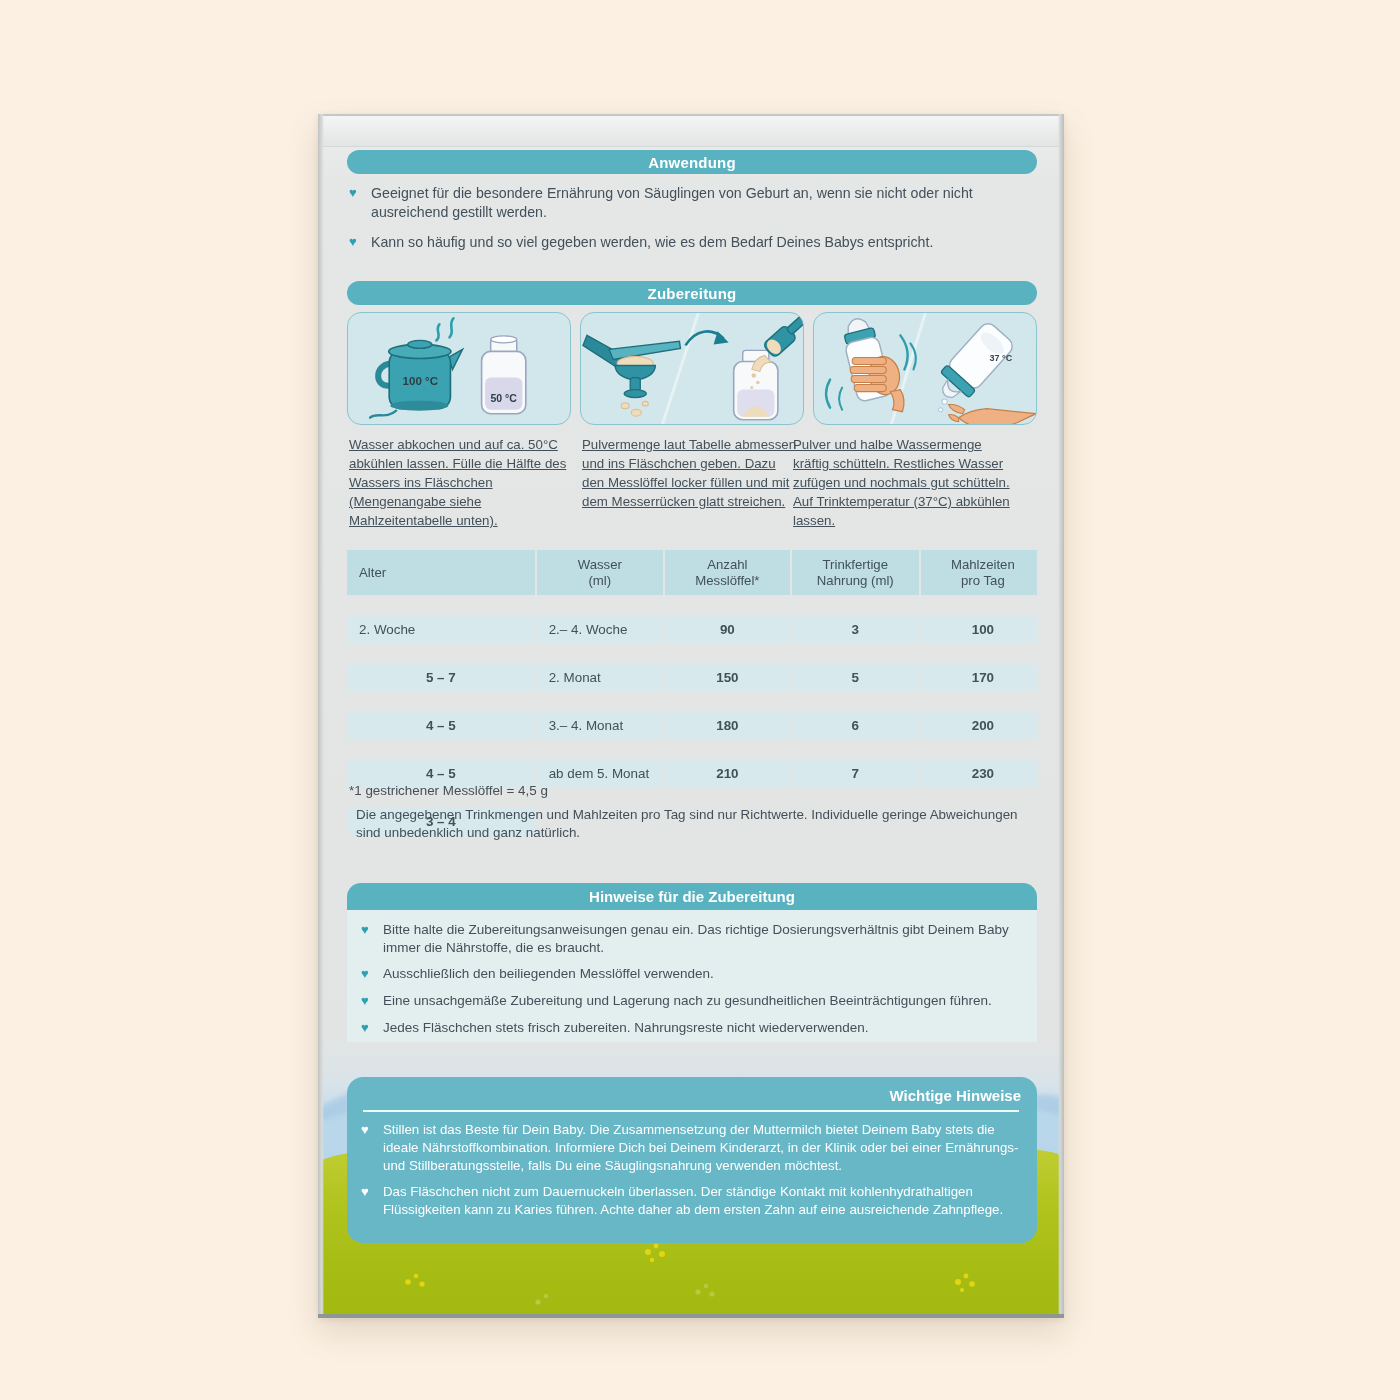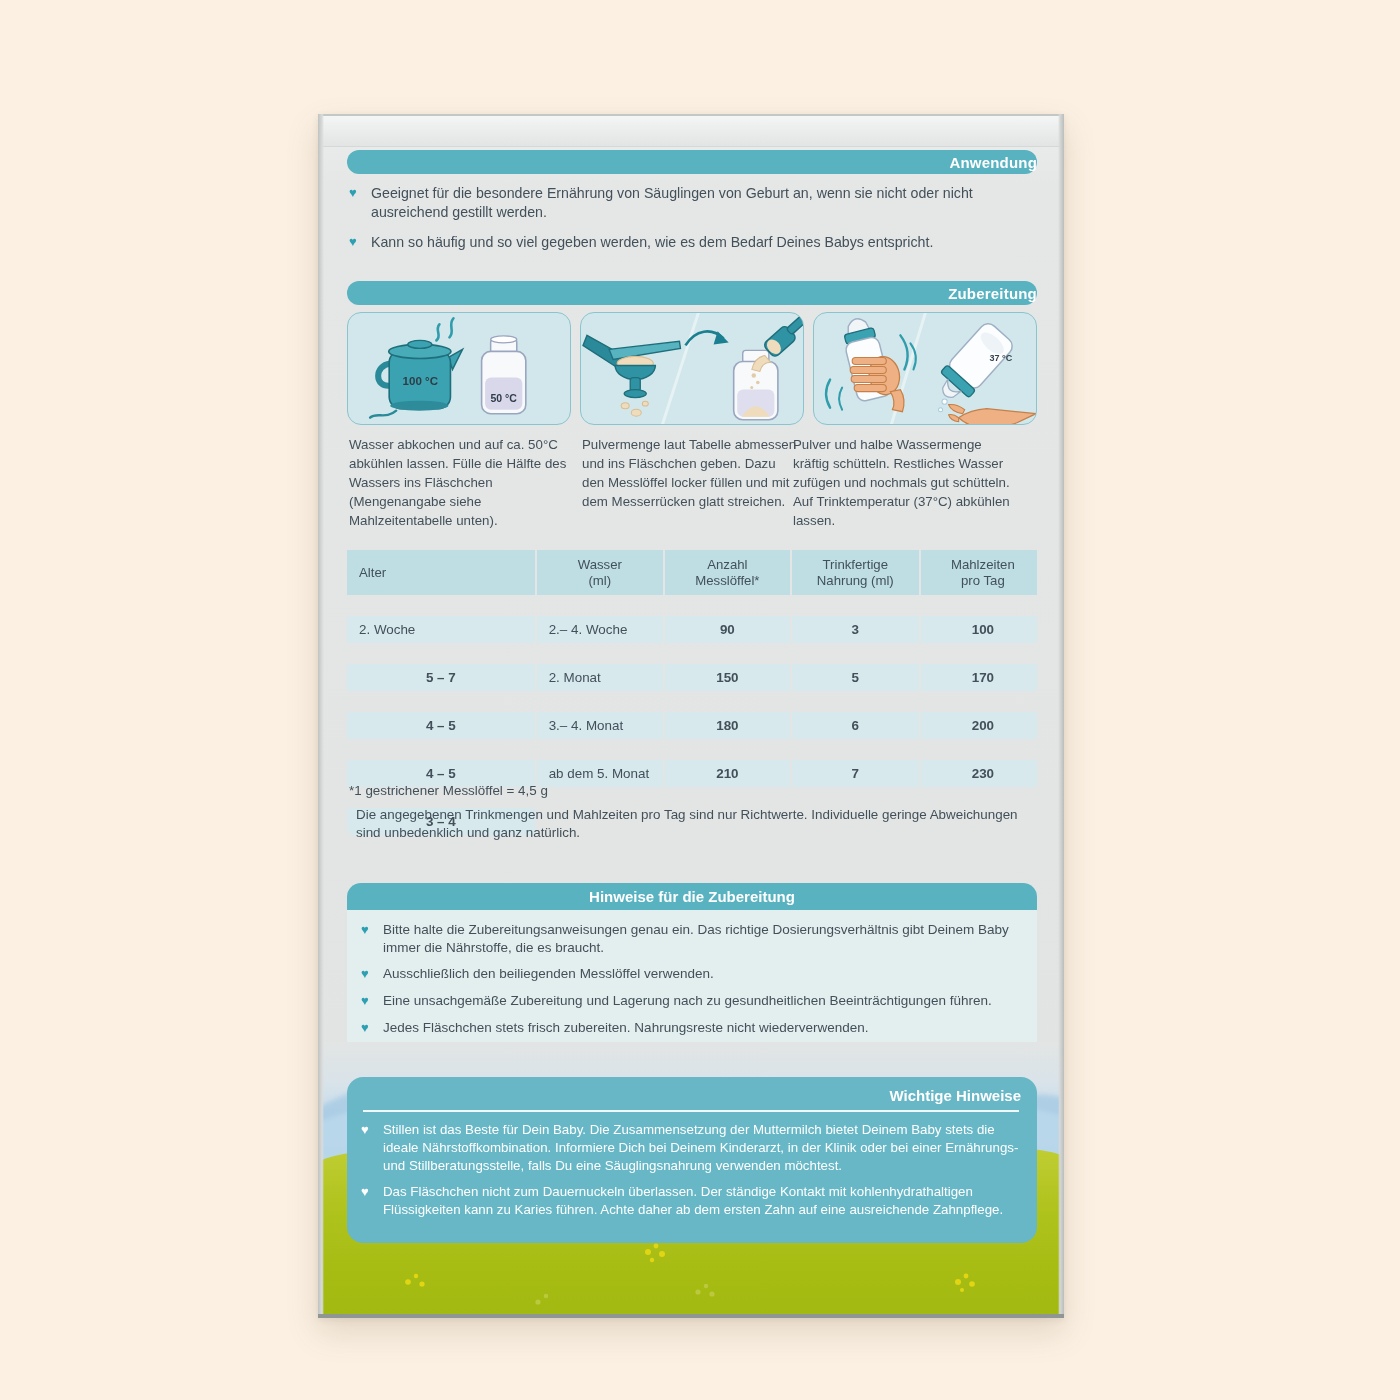--- a/index.html
+++ b/index.html
@@ -20,40 +20,40 @@
     border-top:2px solid #c3c7c5;border-bottom:1px solid #d4d8d6;}
   .edge-left{position:absolute;left:0;top:0;bottom:0;width:6px;
     background:linear-gradient(90deg,#bfc3c1,#d9dcdb 70%,rgba(217,220,219,0));}
   .edge-right{position:absolute;right:0;top:0;bottom:0;width:6px;
     background:linear-gradient(270deg,#b9bdbb,#d6d9d8 70%,rgba(214,217,216,0));}
   .edge-bottom{position:absolute;left:0;bottom:0;width:100%;height:4px;background:#8f9694;}
 
   .pill{
     position:absolute;left:29px;width:690px;height:24px;border-radius:12px;
     background:#58b2c0;color:#ffffff;font-weight:bold;font-size:15px;
-    display:flex;align-items:center;justify-content:flex-end;letter-spacing:.2px;
+    display:flex;align-items:center;justify-content:center;letter-spacing:.2px;
   }
   .s-anw{top:36px}
   .s-zub{top:167px}
 
   .blist{position:absolute;left:31px;width:678px;list-style:none;margin:0;padding:0;}
   .blist-anw{top:70px}
   .blist li{display:flex;margin-bottom:11px;font-size:14.2px;line-height:1.35;}
   .heart{color:#2d9fb3;font-size:13px;flex:0 0 22px;line-height:1.45;}
   .btext{flex:1;}
 
   .panel{
     position:absolute;top:198px;width:224px;height:113px;border-radius:14px;
     background:#d2e7eb;border:1.5px solid #8ac4ce;box-sizing:border-box;overflow:hidden;
   }
   .p1{left:29px}.p2{left:262px}.p3{left:495px}
   .panel svg{display:block;width:100%;height:100%;}
   svg text{font-family:"Liberation Sans",sans-serif;}
 
-  .cap{position:absolute;top:322px;width:219px;font-size:13.3px;line-height:1.42;}
+  .cap{position:absolute;top:322px;width:219px;font-size:13.3px;line-height:1.42;text-decoration:underline;}
   .c1{left:31px}.c2{left:264px}.c3{left:475px}
 
   .mtable{position:absolute;left:29px;top:436px;width:690px;}
   .mt-title{height:24px;border-radius:10px 10px 0 0;background:#58b2c0;color:#fff;
     font-weight:bold;font-size:15px;display:flex;align-items:center;justify-content:center;
     margin-bottom:2px;}
   .mt-grid{display:grid;grid-template-columns:27.2% 18.3% 18.1% 18.4% 18%;
     gap:21px 2px;background:transparent;border-radius:0 0 8px 8px;overflow:hidden;}
   .th{background:#bedee4;min-height:45px;display:flex;align-items:center;justify-content:center;
     text-align:center;font-size:13.2px;line-height:1.18;white-space:pre-line;}

